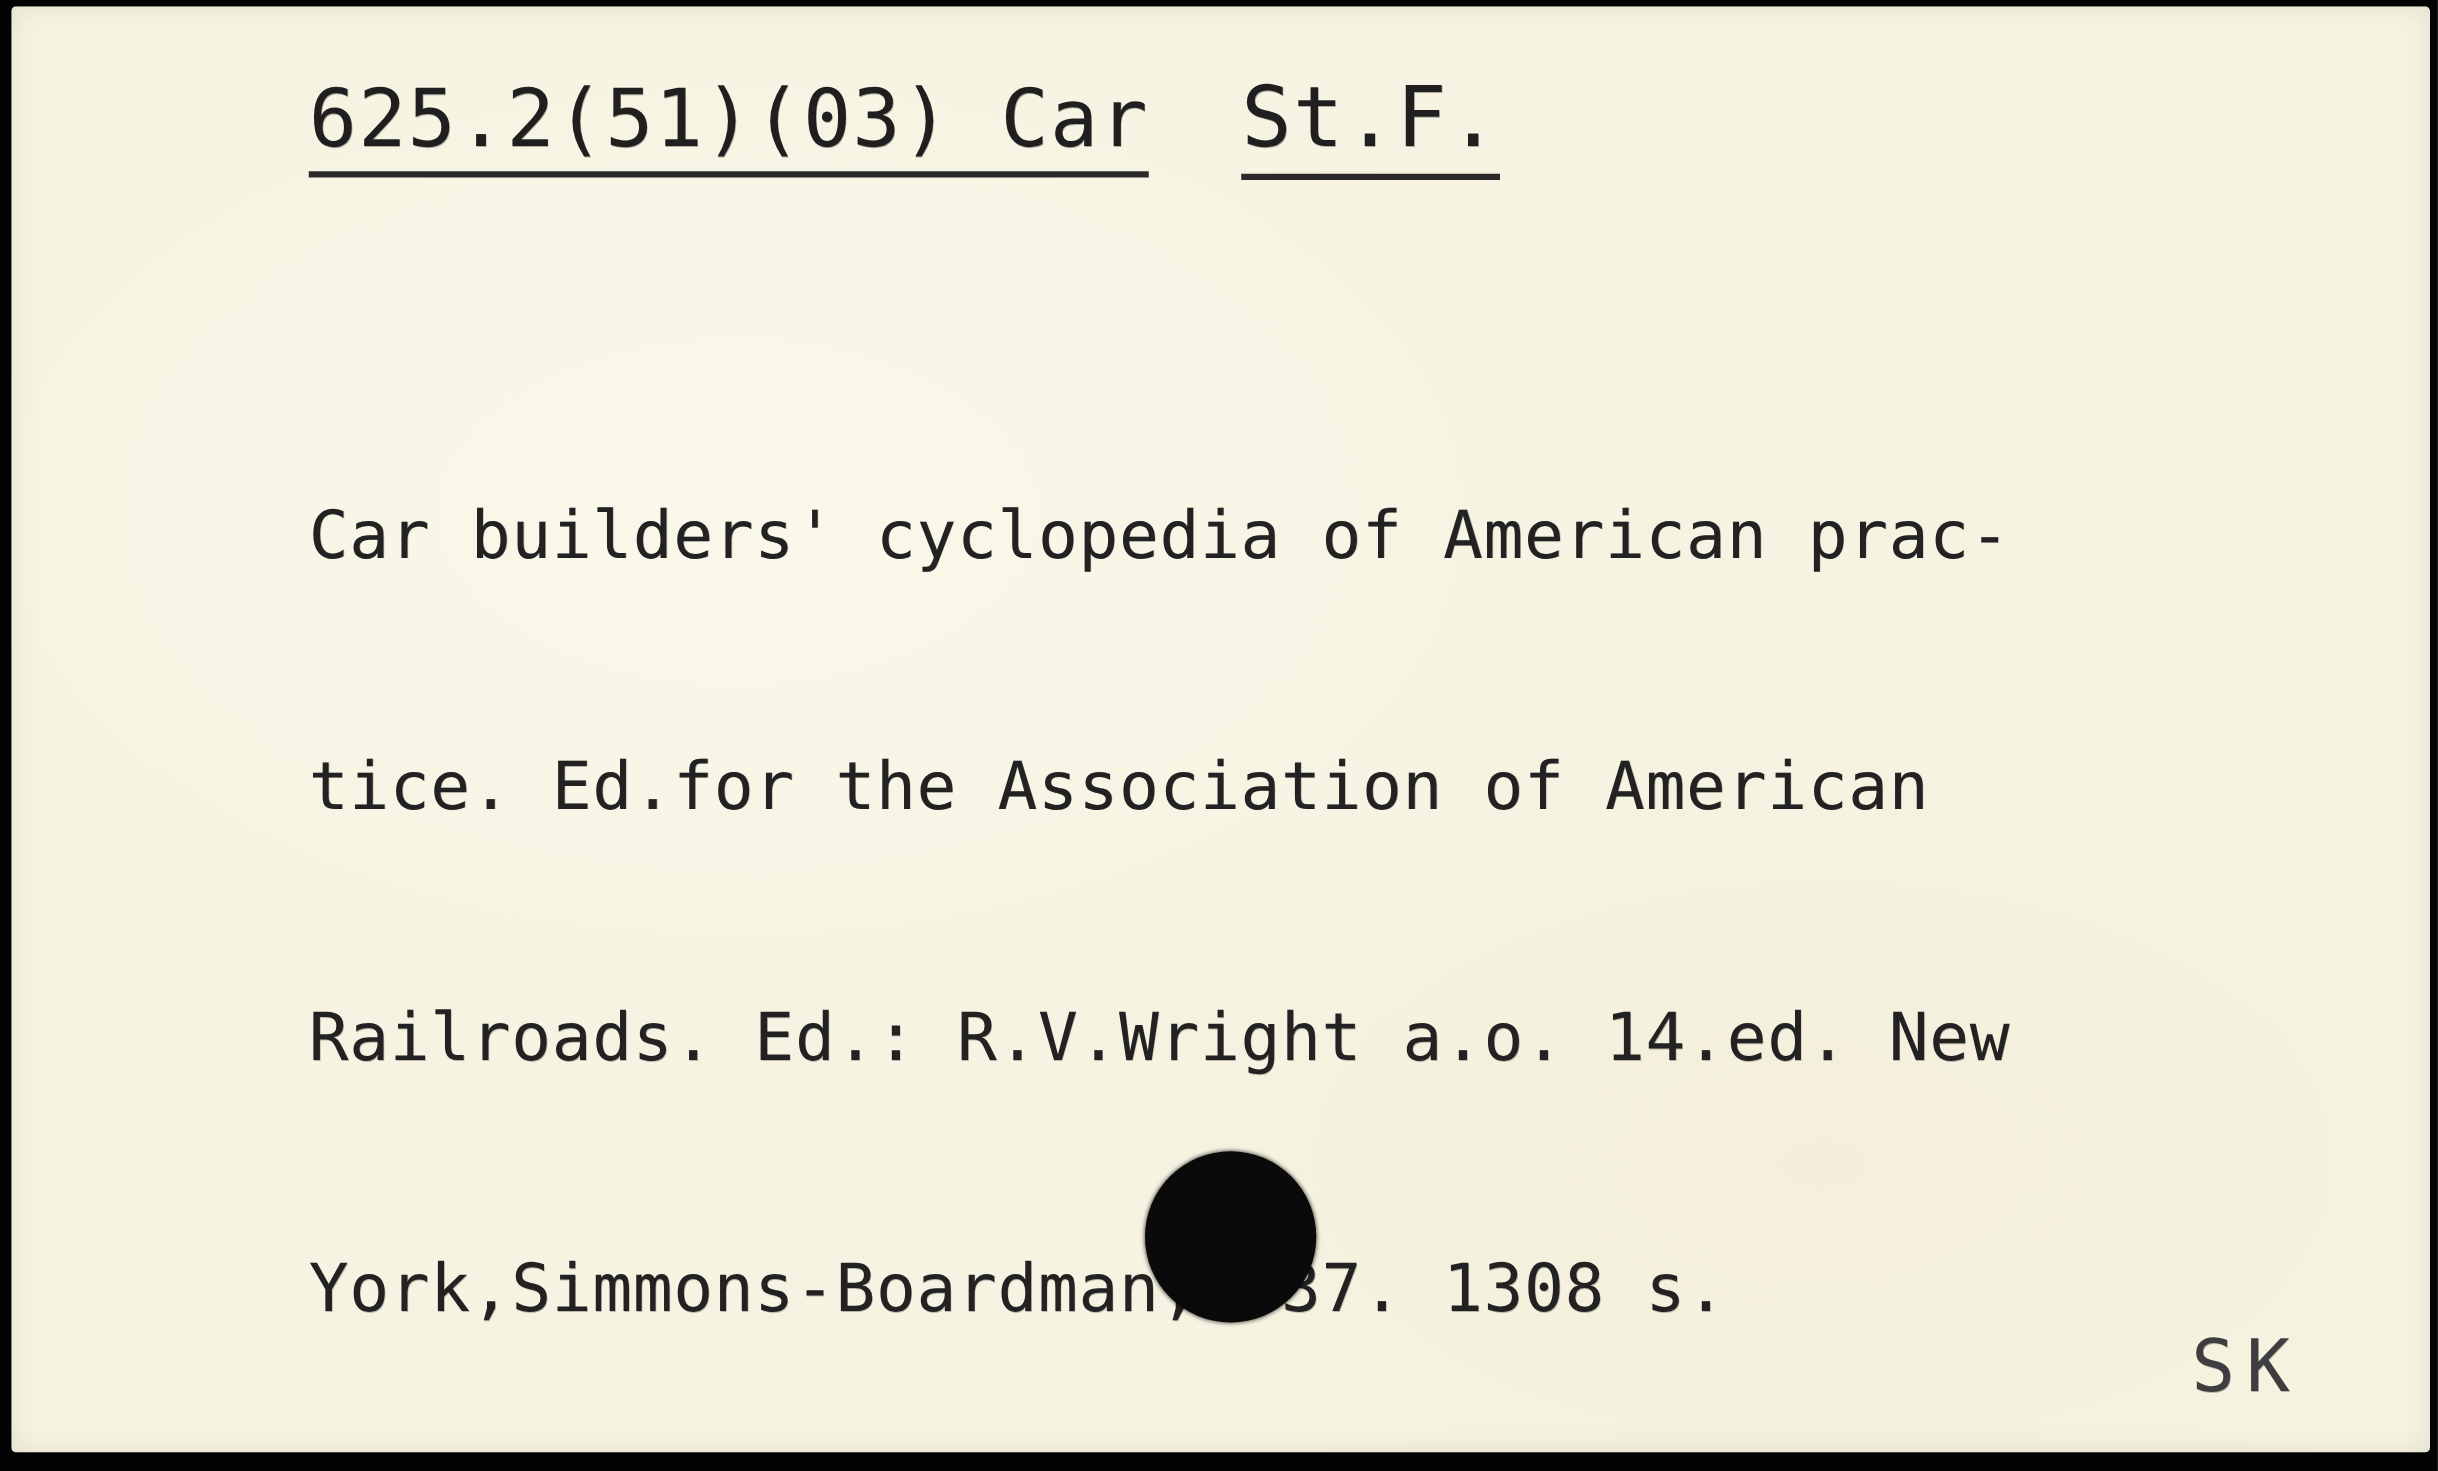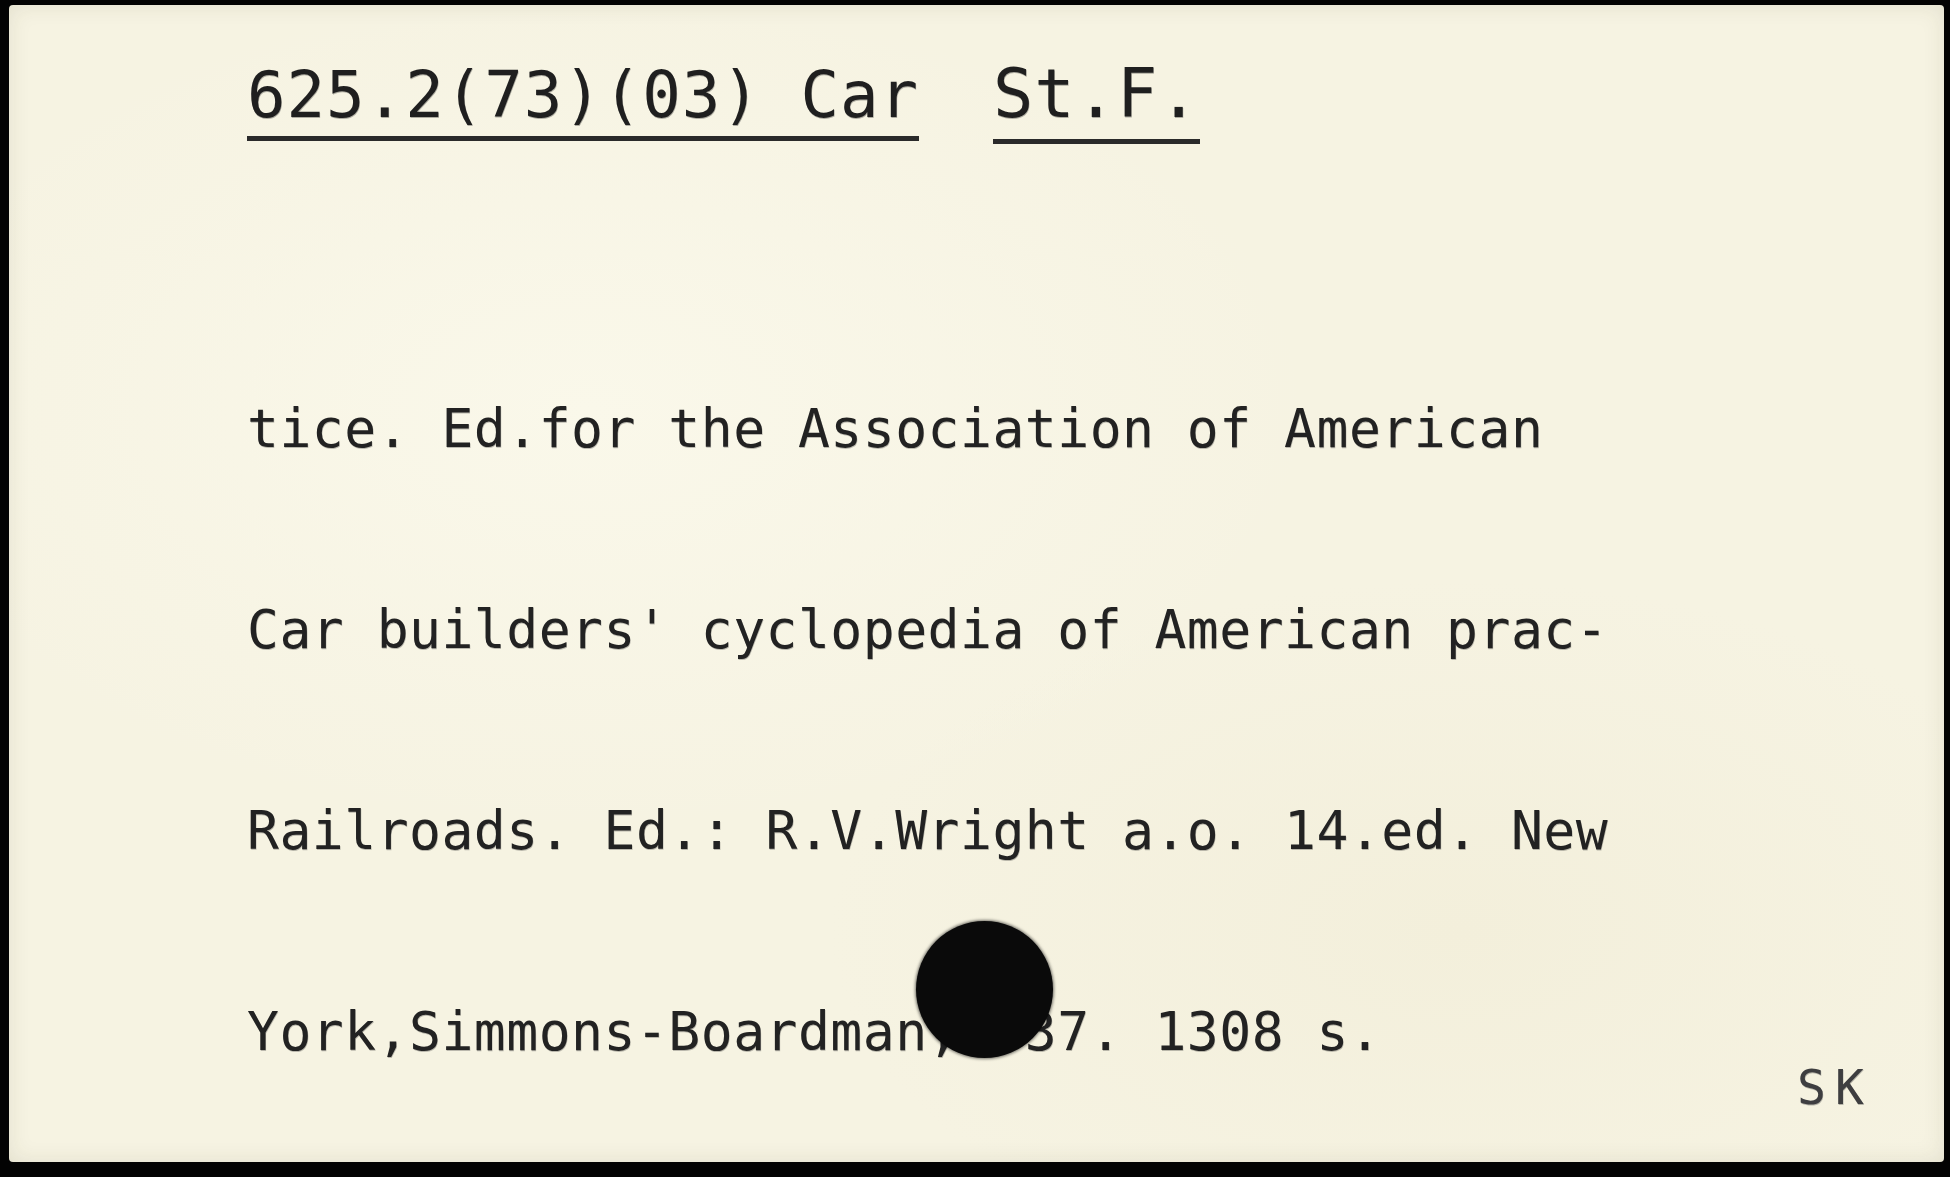--- a/index.html
+++ b/index.html
@@ -83,41 +83,40 @@
     border-radius: 50%;
     background: #0a0a0a;
     box-shadow: 0 0 3px 1px rgba(10,10,10,0.55);
   }
 
   
   .initials {
     position: absolute;
     left: 1744px;
     top: 1054px;
-    font-size: 48px;
+    font-size: 58px;
     letter-spacing: 9px;
     color: #3e3e40;
     text-shadow: 0.5px 0.5px 0 rgba(62,62,64,0.35);
-    margin-left: 44px;
   }
 </style>
 </head>
 <body>
 
 <div class="scan-bg"></div>
 
 <div class="card">
 
   <div class="heading">
-    <span class="call-number">625.2(73)(03) Car</span><span class="shelf-mark">St.F.</span>
+    <span class="call-number">625.2(51)(03) Car</span><span class="shelf-mark">St.F.</span>
   </div>
 
   <div class="body-text">
+    <div>Car builders' cyclopedia of American prac-</div>
     <div>tice. Ed.for the Association of American</div>
-    <div>Car builders' cyclopedia of American prac-</div>
     <div>Railroads. Ed.: R.V.Wright a.o. 14.ed. New</div>
     <div>York,Simmons-Boardman,1937. 1308 s.</div>
   </div>
 
   <div class="hole-punch"></div>
 
   <div class="initials">SK</div>
 
 </div>
 

